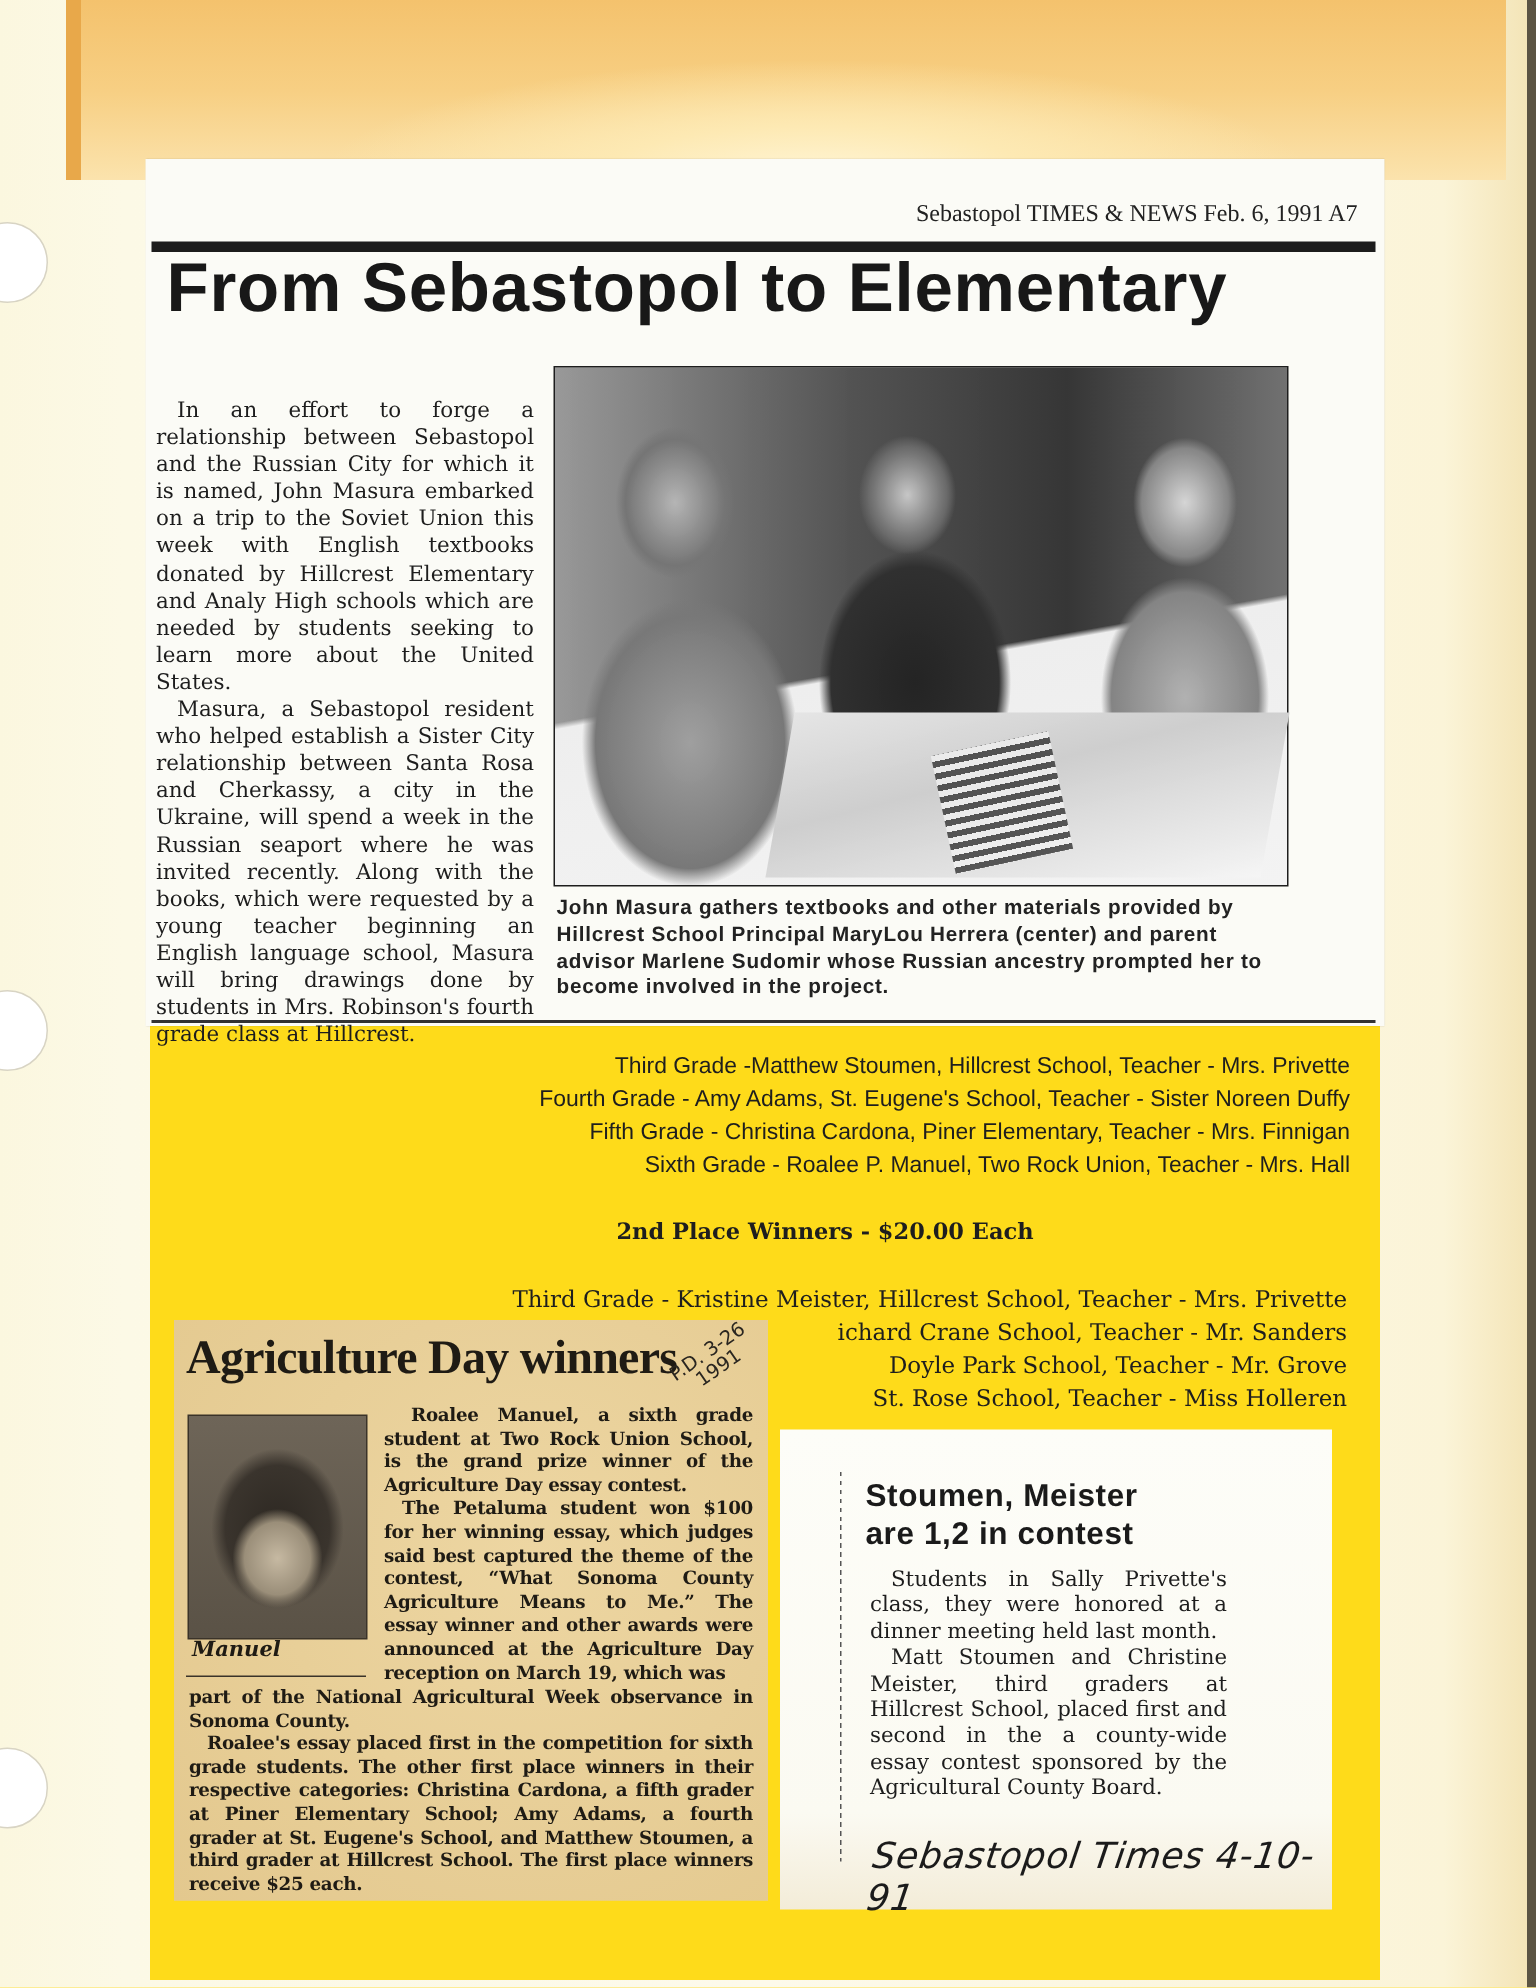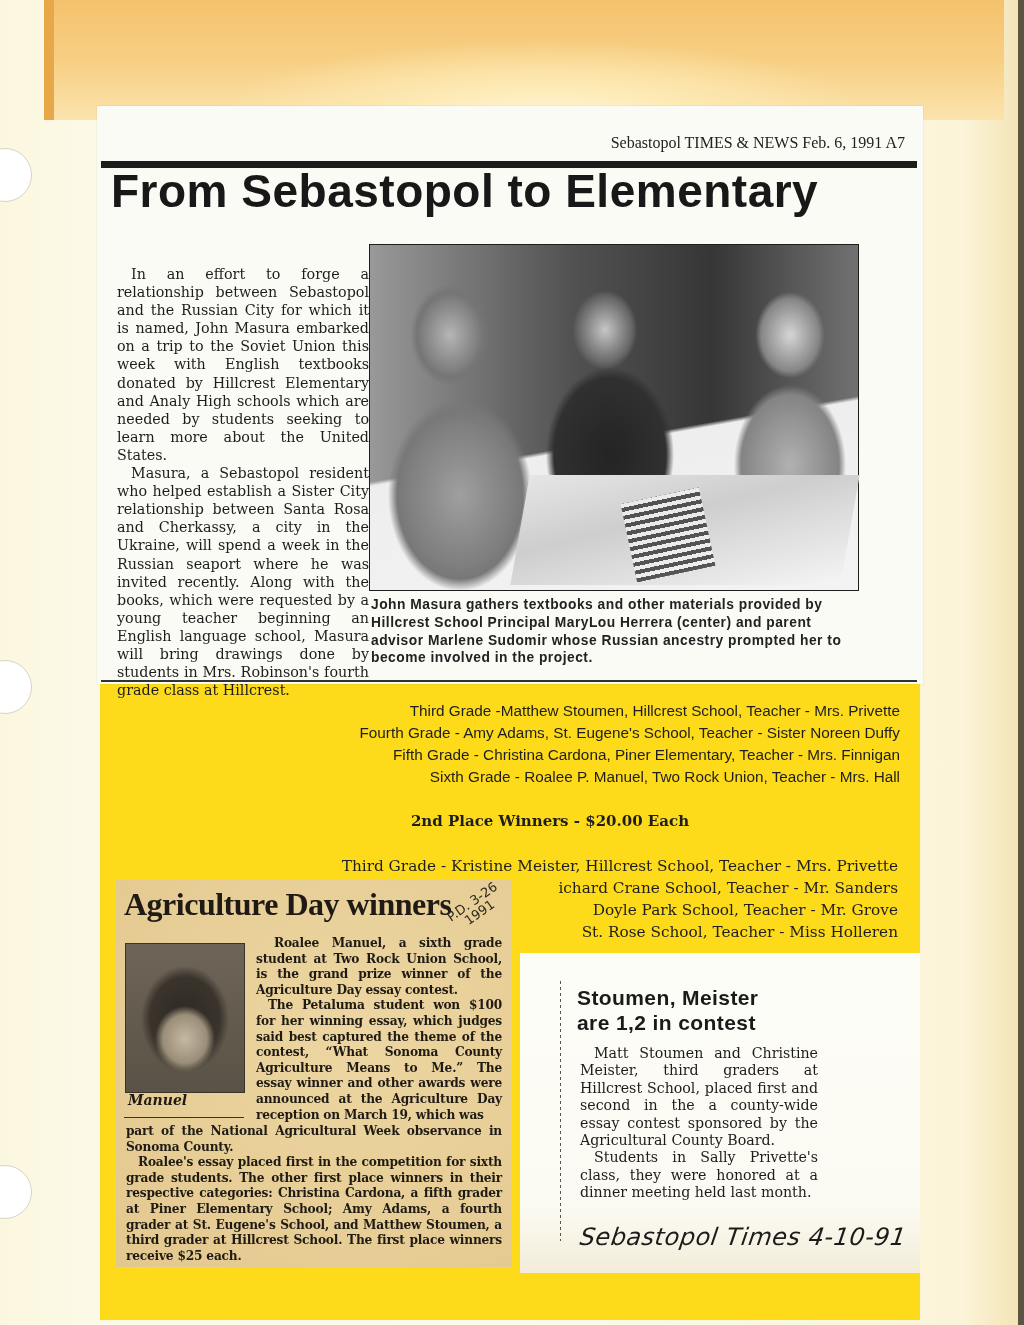--- a/index.html
+++ b/index.html
@@ -40,21 +40,21 @@
     position: absolute; right: 18px; top: 28px;
     font-family: "Liberation Serif", serif; font-size: 16px; color: #222;
   }
   .rule-thick { position: absolute; left: 4px; right: 6px; top: 55px; height: 7px; background: #1c1c1c; }
   .headline {
     position: absolute; left: 14px; top: 58px; width: 810px;
     font-family: "Liberation Sans", sans-serif; font-weight: bold; font-size: 46px;
     letter-spacing: 0.5px; color: #181818; white-space: nowrap;
   }
   .article-body {
-    position: absolute; left: 20px; top: 159px; width: 252px;
+    position: absolute; left: 7px; top: 159px; width: 252px;
     font-family: "DejaVu Serif", "Liberation Serif", serif; font-size: 14.3px; line-height: 18.1px;
     text-align: justify; color: #1d1d1d; hyphens: manual;
   }
   .article-body p { margin: 0; text-indent: 14px; }
   .photo {
     position: absolute; left: 272px; top: 138px; width: 488px; height: 345px;
     background:
       radial-gradient(ellipse 55px 70px at 80px 90px, #b8b2a8 0%, #7b756c 60%, rgba(0,0,0,0) 72%),
       radial-gradient(ellipse 45px 55px at 235px 85px, #c9c2b6 0%, #6d675e 60%, rgba(0,0,0,0) 72%),
       radial-gradient(ellipse 48px 60px at 420px 90px, #d7d1c6 0%, #8c857b 60%, rgba(0,0,0,0) 72%),
@@ -141,21 +141,21 @@
   .ag-body-right p.first { text-indent: 18px; }
   .ag-body-full {
     position: absolute; left: 10px; top: 244px; width: 376px;
     font-family: "DejaVu Serif", serif; font-size: 12.2px; line-height: 15.6px;
     text-align: justify; color: #1f1b14; font-weight: bold; letter-spacing: -0.2px;
   }
   .ag-body-full p.cont { text-indent: 0; }
 
   
   .clip-st {
-    position: absolute; left: 520px; top: 953px; width: 400px; height: 320px;
+    position: absolute; left: 520px; top: 953px; width: 368px; height: 320px;
     background: linear-gradient(180deg, #fdfdf8 0%, #fbfaf2 80%, #f3ecd8 100%);
   }
   .st-rule { position: absolute; left: 40px; top: 28px; width: 1px; height: 260px;
     background: repeating-linear-gradient(180deg, #555 0 3px, rgba(0,0,0,0) 3px 6px); }
   .st-head {
     position: absolute; left: 57px; top: 32px;
     font-family: "Liberation Sans", sans-serif; font-weight: bold; font-size: 21px; line-height: 25px; color: #1a1a1a;
     letter-spacing: 0.4px;
   }
   .st-body {
@@ -232,17 +232,17 @@
   </div>
 </div>
 
 <div class="clip-st">
   <div class="st-rule"></div>
   <div class="st-head">
     <div>Stoumen, Meister</div>
     <div>are 1,2 in contest</div>
   </div>
   <div class="st-body">
+    <p>Students in Sally Privette's class, they were honored at a dinner meeting held last month.</p>
     <p>Matt Stoumen and Christine Meister, third graders at Hillcrest School, placed first and second in the a county-wide essay contest sponsored by the Agricultural County Board.</p>
-    <p>Students in Sally Privette's class, they were honored at a dinner meeting held last month.</p>
   </div>
   <div class="st-hand">Sebastopol Times 4-10-91</div>
 </div>
 
 </body></html>

